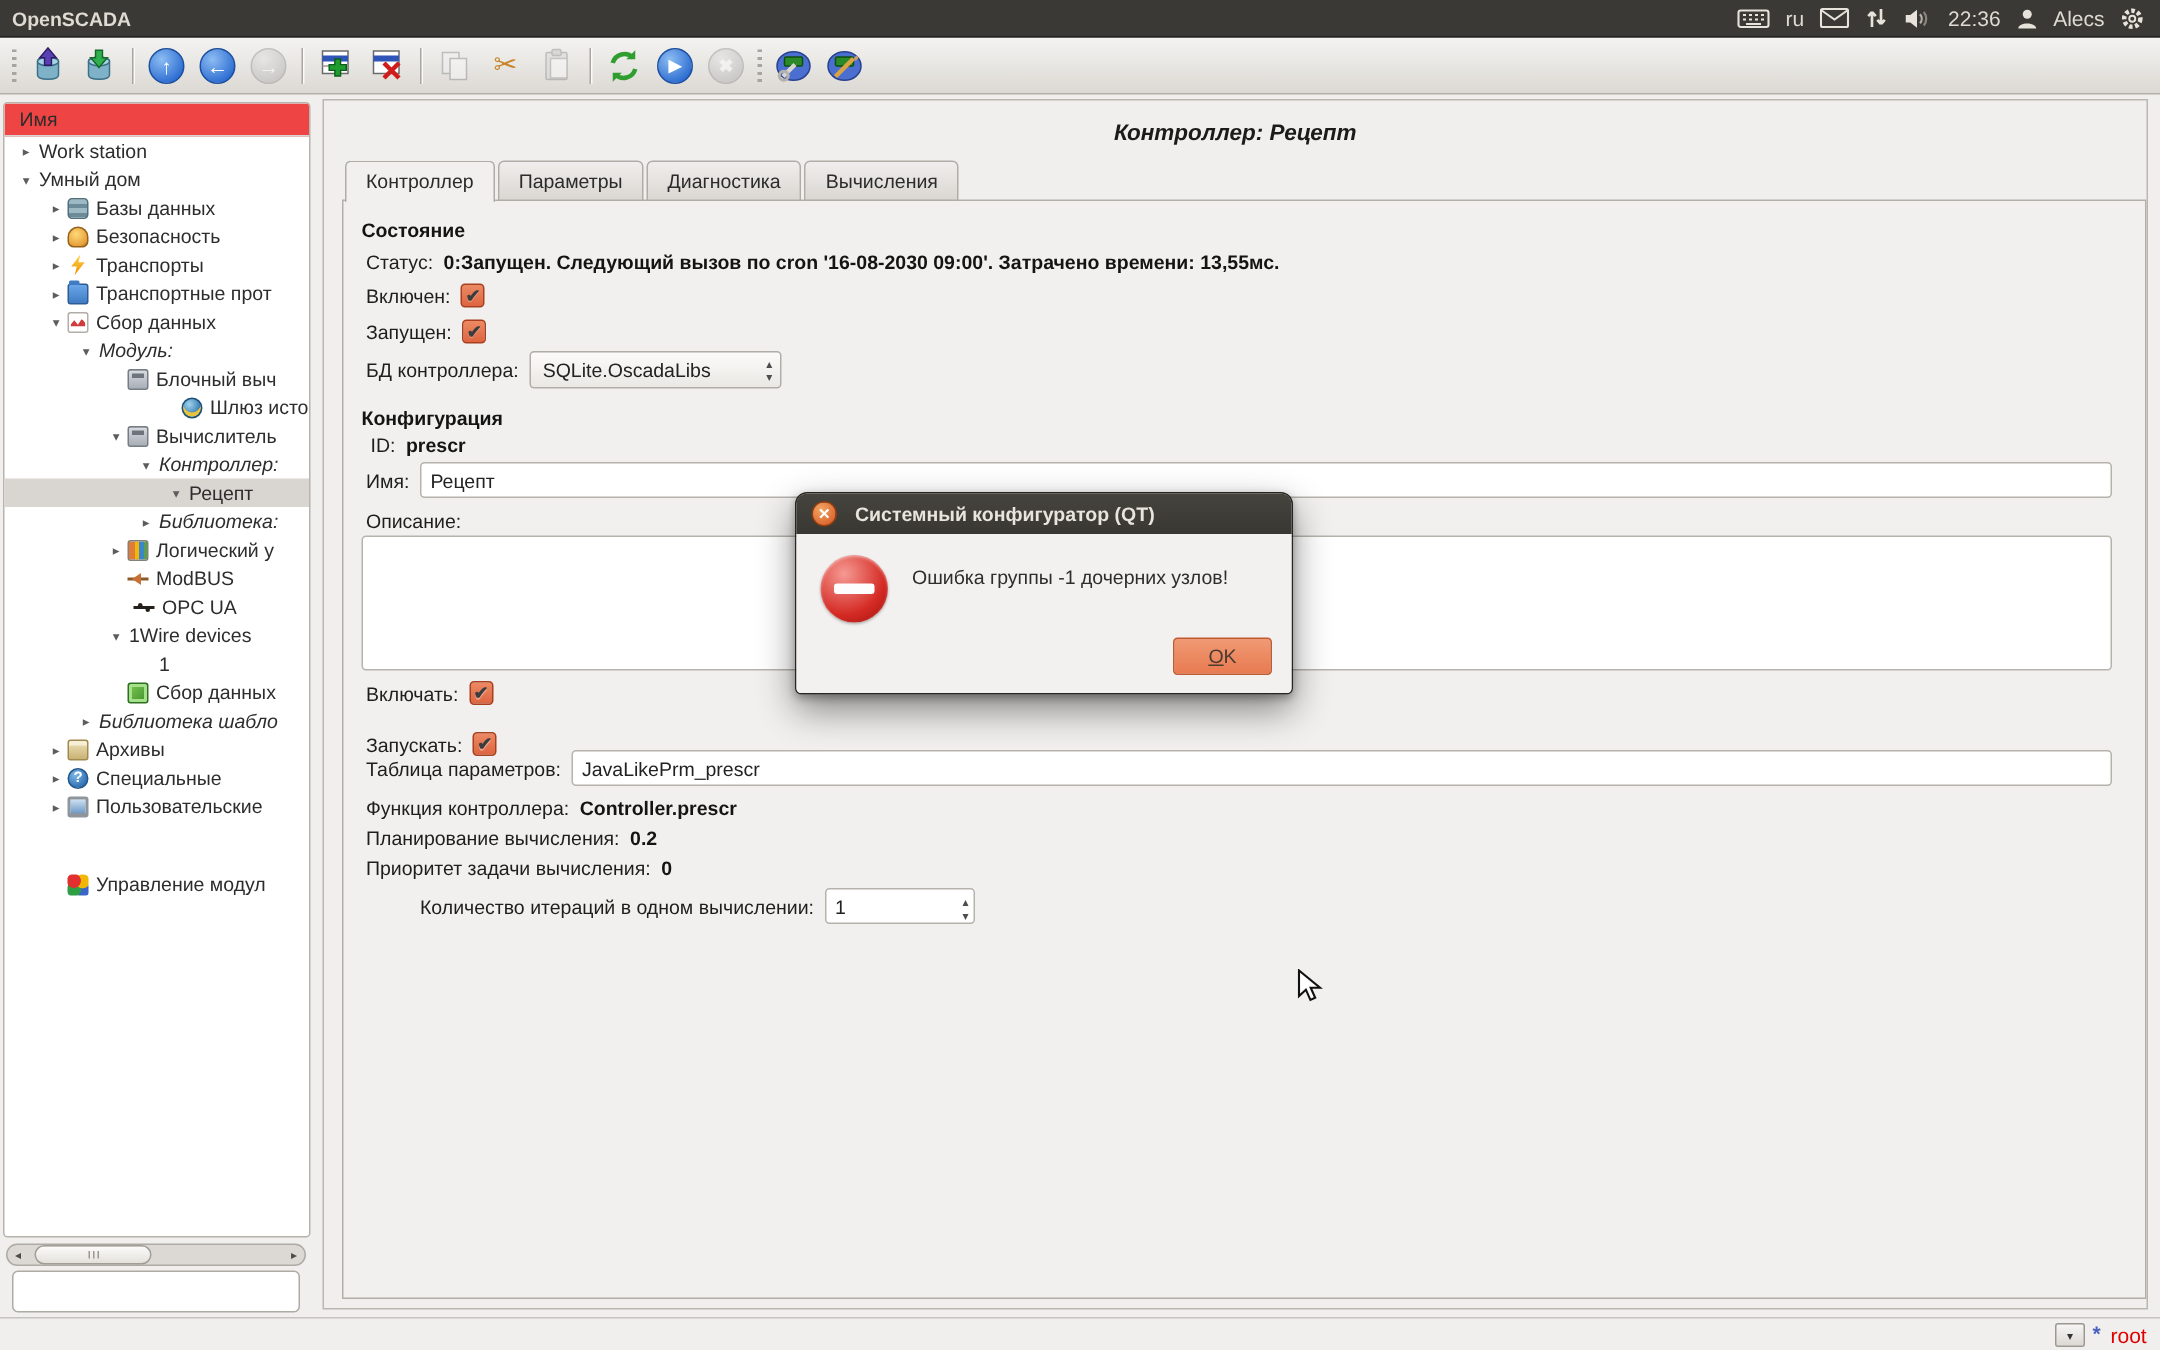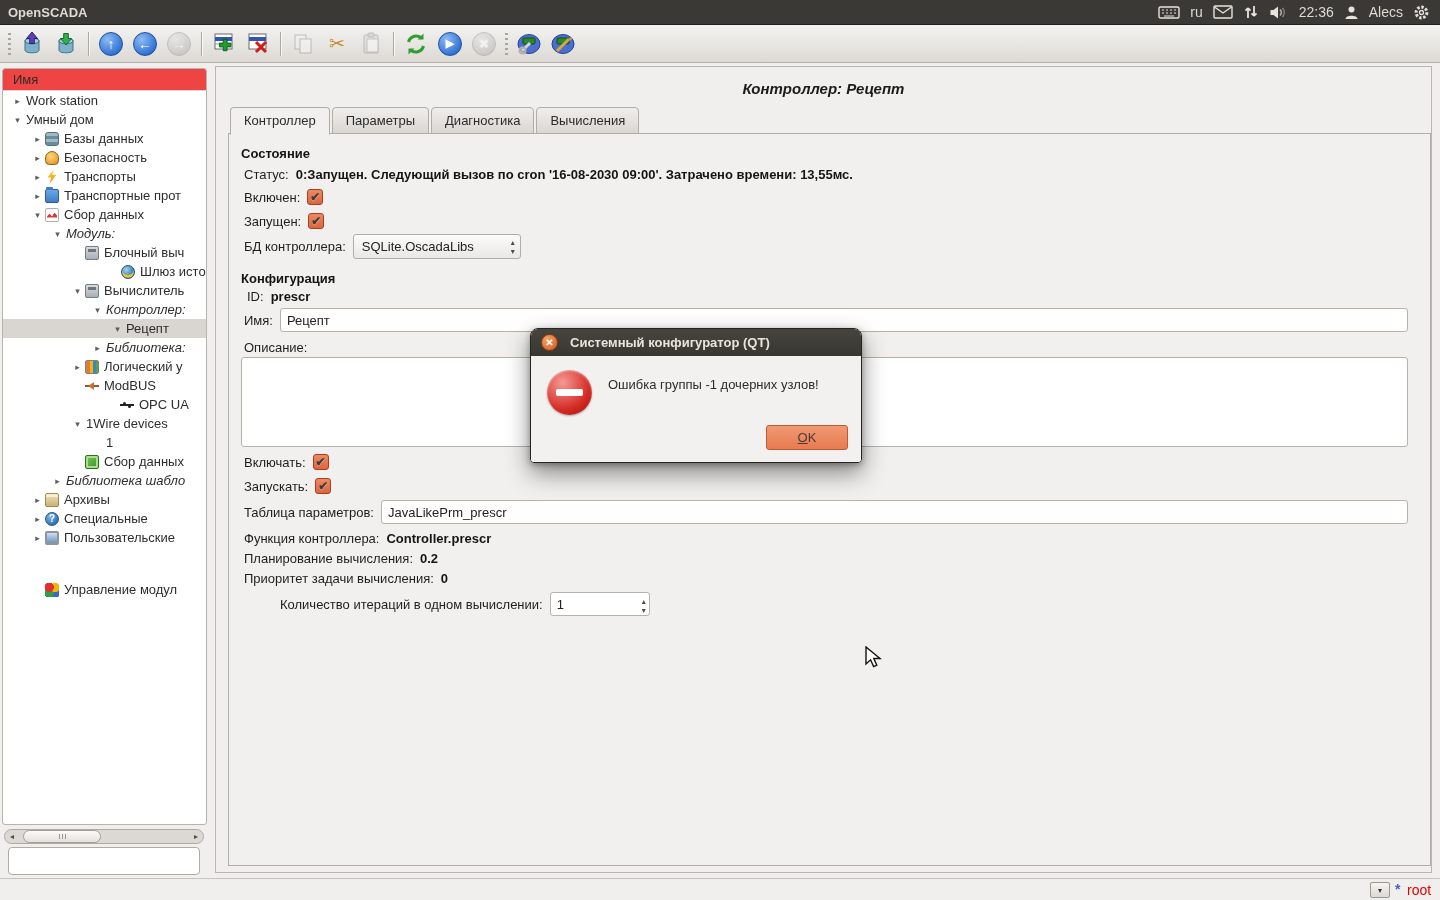--- a/index.html
+++ b/index.html
@@ -124,21 +124,21 @@
   .dclose { width:17px; height:17px; border-radius:50%; border:1px solid #8e3c12;
             background:radial-gradient(circle at 35% 30%, #f2a564, #dd6b33 72%, #b94f17);
             color:#fff; font-size:10px; font-weight:bold; display:flex; align-items:center; justify-content:center;}
   .dtext { color:#e9e5dd; font-size:13px; font-weight:bold; }
   .dbody { background:#f2f1ef; border-radius:0 0 3px 3px; height:106px; position:relative; }
   .derr { position:absolute; left:16px; top:14px; width:45px; height:45px; border-radius:50%;
           background:radial-gradient(circle at 35% 28%, #f59a93, #d42b24 62%, #9e100c);
           box-shadow:inset 0 1px 2px rgba(255,255,255,.5), 0 1px 2px rgba(0,0,0,.3);}
   .derr .bar { position:absolute; left:9px; top:19px; width:27px; height:7px; background:#fdfdfd; border-radius:2px;}
   .dmsg { position:absolute; left:77px; top:21px; font-size:13px; color:#2d2d2d; }
-  .okbtn { position:absolute; right:13px; bottom:12px; width:82px; height:25px;
+  .okbtn { position:absolute; right:13px; bottom:12px; width:66px; height:25px;
            background:linear-gradient(#f09a74,#e87a50); border:1px solid #c05a31; border-radius:3px;
            font:13px "Liberation Sans",sans-serif; color:#4a3b33; }
   .okbtn u { text-decoration:underline; }
 
   
   .statusbar { position:absolute; left:0; top:878px; width:1440px; height:22px;
                border-top:1px solid #c6c3be; background:#f0efed; }
   .sb-combo { position:absolute; left:1370px; top:3px; width:20px; height:16px;
               background:linear-gradient(#f6f5f3,#dcd9d4); border:1px solid #9b9892; border-radius:2px;
               font-size:8px; color:#333; display:flex; align-items:center; justify-content:center;}
@@ -381,21 +381,21 @@
     <span class="ticon ti-logic"></span>
     <span class="tlabel">Логический у</span>
   </div>
 
   <div class="trow" style="padding-left: 68px;">
     <span class="texp"></span>
     <span class="ticon ti-modbus"></span>
     <span class="tlabel">ModBUS</span>
   </div>
 
-  <div class="trow" style="padding-left: 103px;">
+  <div class="trow" style="padding-left: 72px;">
     <span class="texp"></span>
     <span class="ticon ti-opcua"></span>
     <span class="tlabel">OPC UA</span>
   </div>
 
   <div class="trow" style="padding-left: 68px;">
     <span class="texp">▾</span>
 
     <span class="tlabel">1Wire devices</span>
   </div>
@@ -501,21 +501,21 @@
   </div>
   <div class="row" style="left:15px; top:206px;">
     <span>Описание:</span>
   </div>
   <textarea class="tarea" style=""></textarea>
 
   <div class="row" style="left:15px; top:320px;">
     <span>Включать:</span>
     <span class="cb"></span>
   </div>
-  <div class="row" style="left:15px; top:344px;text-align:center;">
+  <div class="row" style="left:15px; top:354px;text-align:center;">
     <span>Запускать:</span>
     <span class="cb"></span>
   </div>
   <div class="row" style="left:15px; top:366px; right:22px;">
     <span>Таблица параметров:</span>
     <input class="ti fill" value="JavaLikePrm_prescr" style="">
   </div>
   <div class="row" style="left:15px; top:397px;">
     <span>Функция контроллера:</span>
     <span class="bold">Controller.prescr</span>

